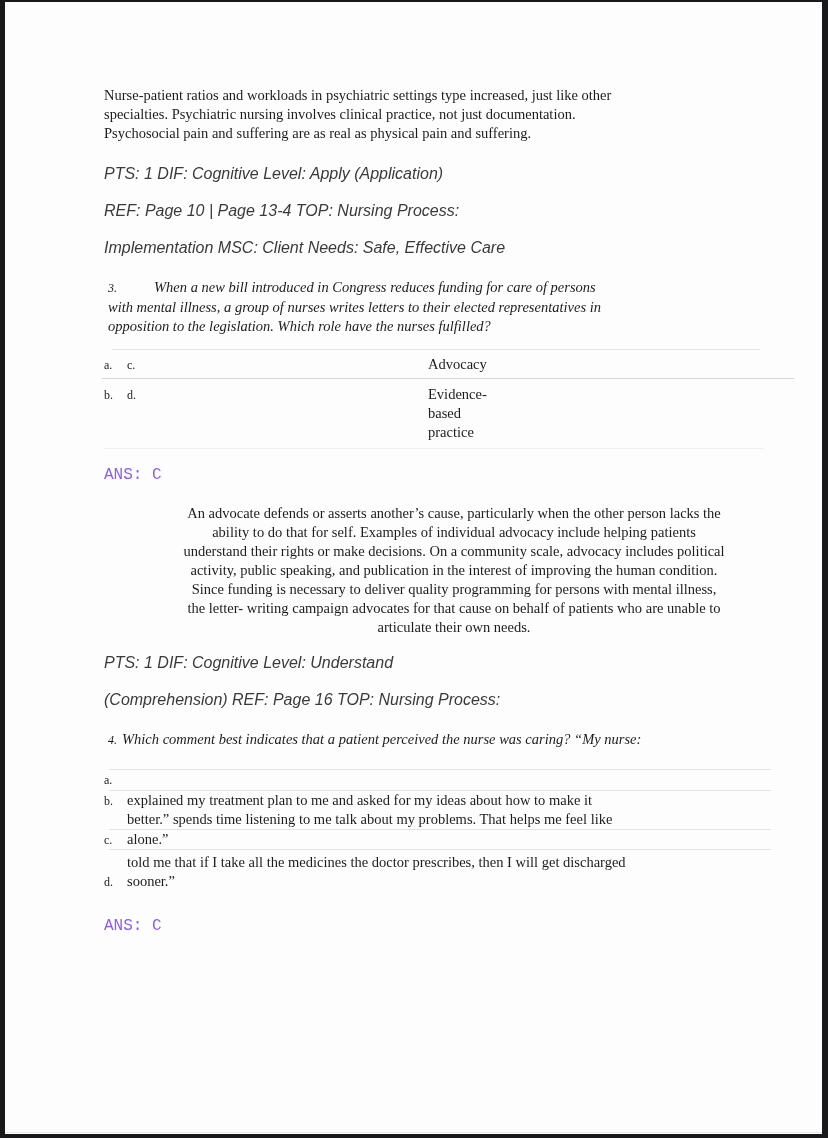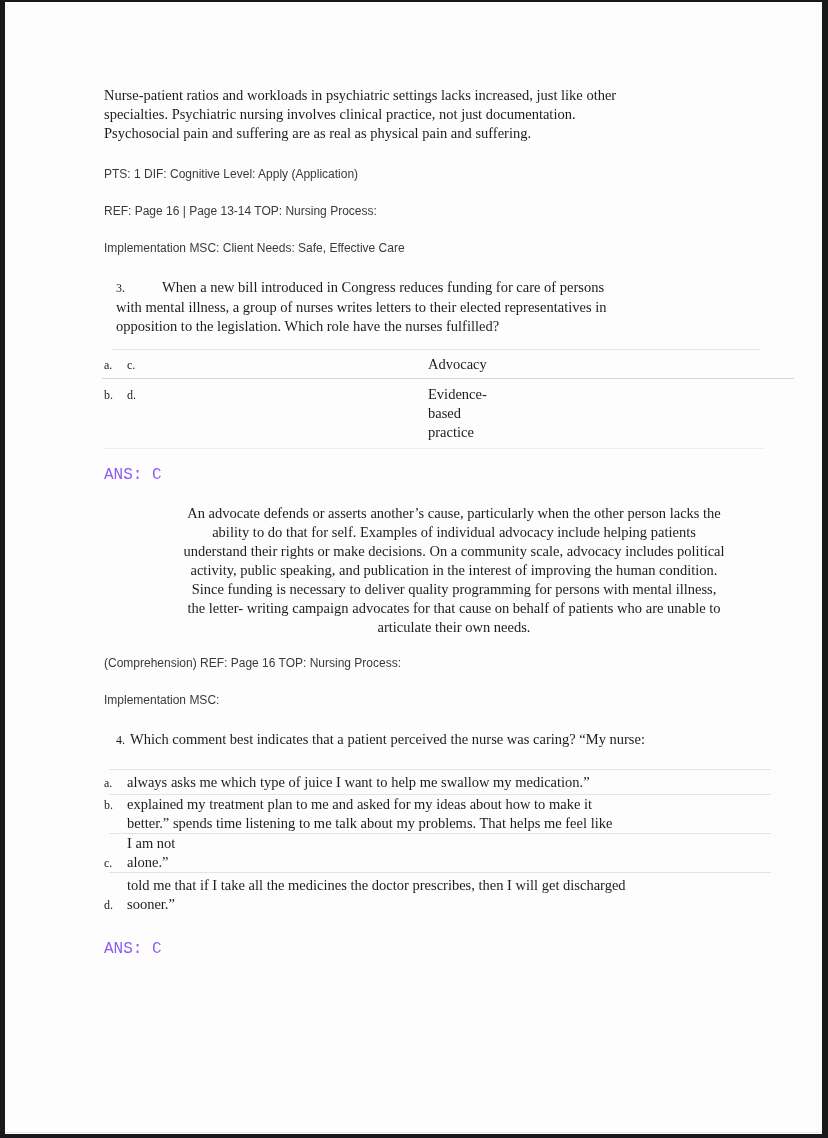--- a/index.html
+++ b/index.html
@@ -19,26 +19,27 @@
 
   .content{position:absolute;top:0;left:0;padding:86px 0 0 104px;width:700px;}
 
   .serif-par{
     font-size:14.5px;line-height:19px;white-space:pre-line;margin:0;
   }
   .intro{margin-bottom:24px;}
 
   .meta{
     font-family:"Liberation Sans", sans-serif;
-    font-size:12px;line-height:14px;color:#3a3a3a;
+    font-size:16px;line-height:14px;color:#3a3a3a;
     margin:0 0 23px 0;
+    font-style:italic;
   }
   .meta.last{margin-bottom:20px;}
 
-  .q-par{margin:12px;font-size:14.5px;line-height:19px;}
+  .q-par{margin:4px;font-size:14.5px;line-height:19px;font-style:italic;}
   .q-num{display:inline-block;font-size:12px;vertical-align:baseline;}
   .q3-num{width:46px;}
   .q4-num{width:14px;}
   .q-text{white-space:pre-line;}
   .q3-par{margin-bottom:13px;}
   .q4-par{margin-bottom:19px;}
 
   .divider{height:1px;background:#e2e2e2;border:none;margin:0;}
   .divider.mid{background:#d6d6d6;width:692px;margin-left:-2px;}
   .divider.topline{background:#e6e6e6;width:648px;margin-left:8px;}
@@ -69,26 +70,26 @@
 <body>
 
 <div class="edge edge-top"></div>
 <div class="edge edge-left"></div>
 <div class="edge edge-right"></div>
 <div class="edge-bottom-shadow"></div>
 <div class="edge edge-bottom"></div>
 
 <div class="content">
 
-  <p class="serif-par intro">Nurse-patient ratios and workloads in psychiatric settings lacks increased, just like other
+  <p class="serif-par intro">Nurse-patient ratios and workloads in psychiatric settings type increased, just like other
 specialties. Psychiatric nursing involves clinical practice, not just documentation.
 Psychosocial pain and suffering are as real as physical pain and suffering.</p>
 
   <p class="meta">PTS: 1 DIF: Cognitive Level: Apply (Application)</p>
-  <p class="meta">REF: Page 16 | Page 13-14 TOP: Nursing Process:</p>
+  <p class="meta">REF: Page 10 | Page 13-4 TOP: Nursing Process:</p>
   <p class="meta">Implementation MSC: Client Needs: Safe, Effective Care</p>
 
   <p class="q-par q3-par"><span class="q-num q3-num">3.</span><span class="q-text">When a new bill introduced in Congress reduces funding for care of persons
 with mental illness, a group of nurses writes letters to their elected representatives in
 opposition to the legislation. Which role have the nurses fulfilled?</span></p>
 
   <div class="opts3">
     <hr class="divider topline">
     <div class="row2col r1">
       <span class="opt-letter">a.</span>
@@ -107,42 +108,37 @@
   <p class="ans a1">ANS: C</p>
 
   <p class="serif-par rationale">An advocate defends or asserts another’s cause, particularly when the other person lacks the
 ability to do that for self. Examples of individual advocacy include helping patients
 understand their rights or make decisions. On a community scale, advocacy includes political
 activity, public speaking, and publication in the interest of improving the human condition.
 Since funding is necessary to deliver quality programming for persons with mental illness,
 the letter- writing campaign advocates for that cause on behalf of patients who are unable to
 articulate their own needs.</p>
 
+  <p class="meta">PTS: 1 DIF: Cognitive Level: Understand</p>
   <p class="meta">(Comprehension) REF: Page 16 TOP: Nursing Process:</p>
-  <p class="meta">Implementation MSC:</p>
 
   <p class="q-par q4-par"><span class="q-num q4-num">4.</span><span class="q-text">Which comment best indicates that a patient perceived the nurse was caring? “My nurse:</span></p>
 
   <div class="opts4">
     <hr class="divider q4">
     <div class="row4 ra">
       <span class="opt-letter">a.</span>
-      <span class="opt-text">always asks me which type of juice I want to help me swallow my medication.”</span>
     </div>
     <hr class="divider q4">
     <div class="row4">
       <span class="opt-letter">b.</span>
       <span class="opt-text">explained my treatment plan to me and asked for my ideas about how to make it
 better.” spends time listening to me talk about my problems. That helps me feel like</span>
     </div>
     <hr class="divider q4">
-    <div class="row4">
-      <span class="opt-letter"></span>
-      <span class="opt-text">I am not</span>
-    </div>
     <div class="row4">
       <span class="opt-letter">c.</span>
       <span class="opt-text">alone.”</span>
     </div>
     <hr class="divider q4">
     <div class="row4 rtold">
       <span class="opt-letter"></span>
       <span class="opt-text">told me that if I take all the medicines the doctor prescribes, then I will get discharged</span>
     </div>
     <div class="row4">

